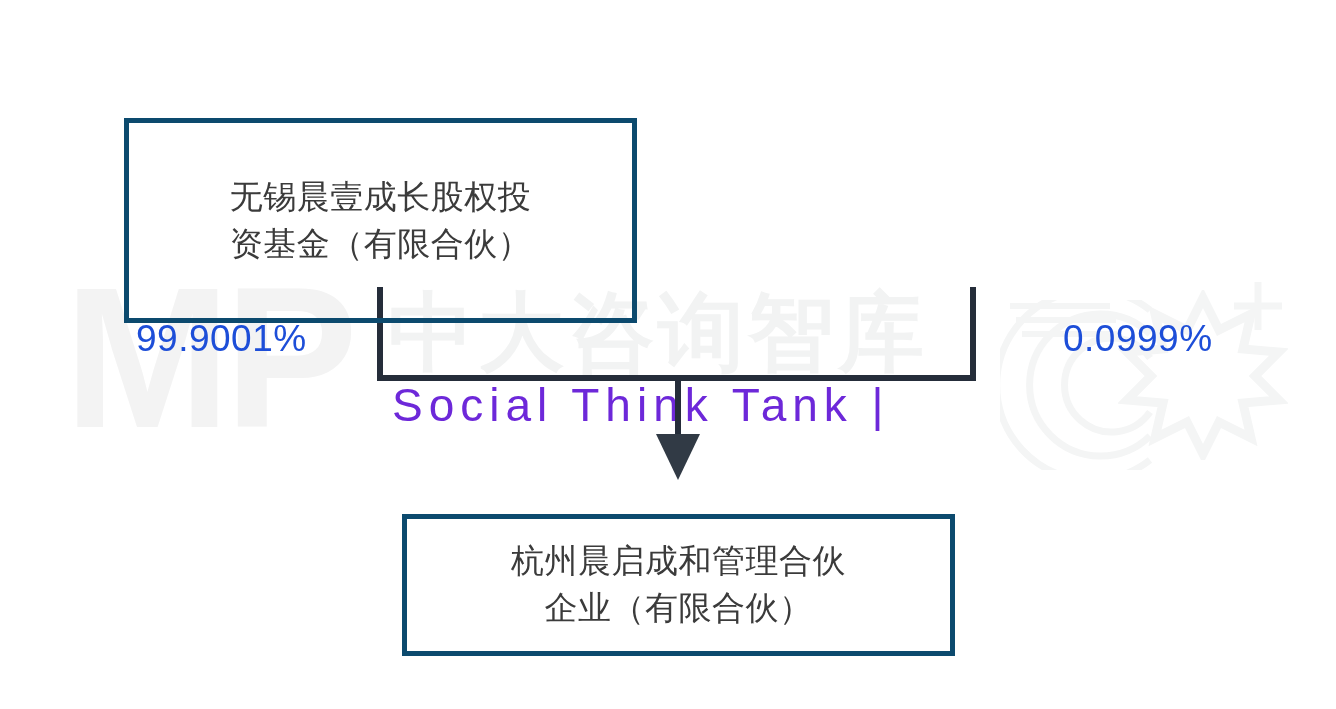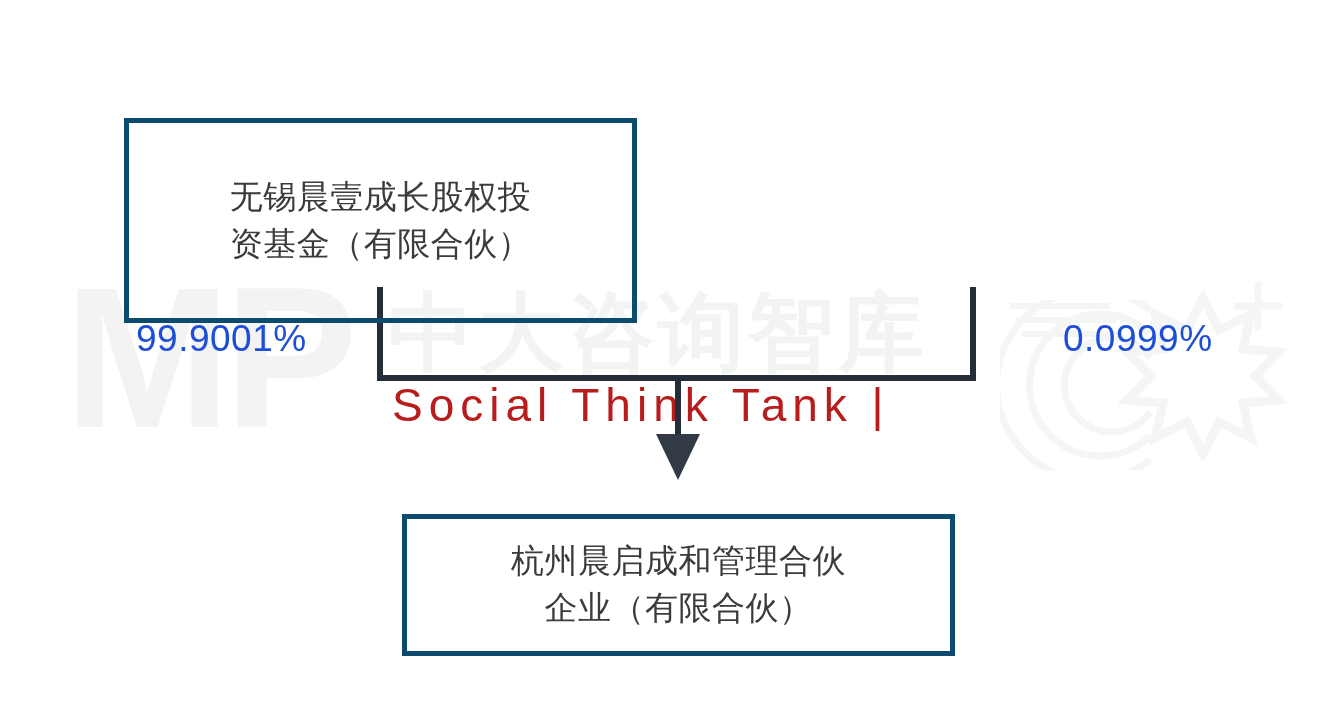--- a/index.html
+++ b/index.html
@@ -50,21 +50,21 @@
     color: #f2f3f3;
     line-height: 1;
     font-family: Liberation Serif, serif;
   }
   .wm-en {
     position: absolute;
     left: 392px;
     top: 382px;
     font-size: 46px;
     letter-spacing: 6px;
-    color: #b91c1c;
+    color: #6d28d9;
     line-height: 1;
     font-family: "Liberation Sans", sans-serif;
   }
   .wm-arcs, .wm-star, .wm-plus {
     position: absolute;
   }
   .wm-arcs { left: 1000px; top: 300px; }
   .wm-star { left: 1118px; top: 290px; }
   .wm-plus { left: 1228px; top: 276px; }
 

